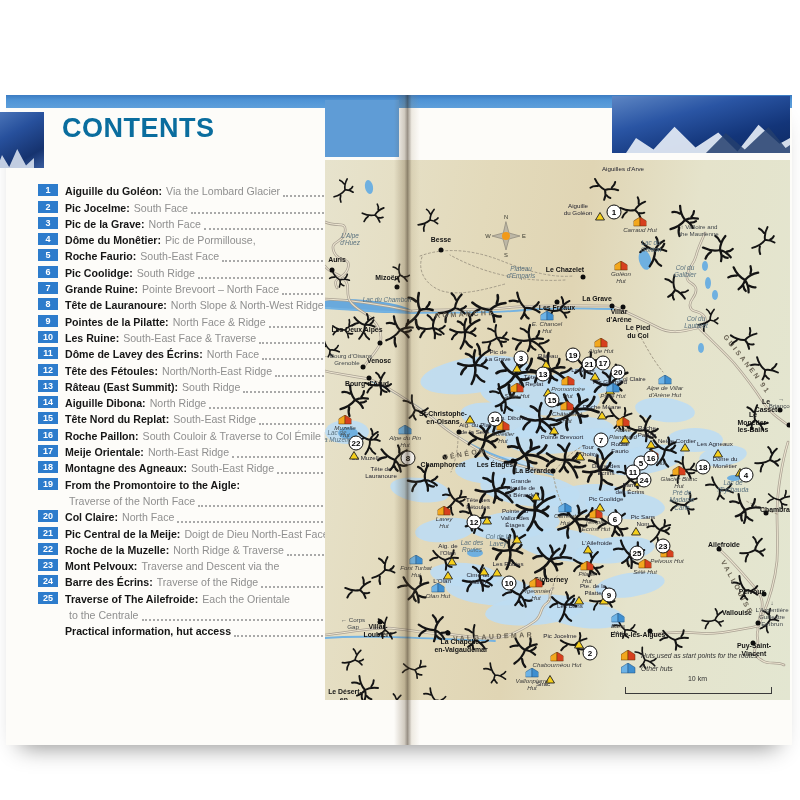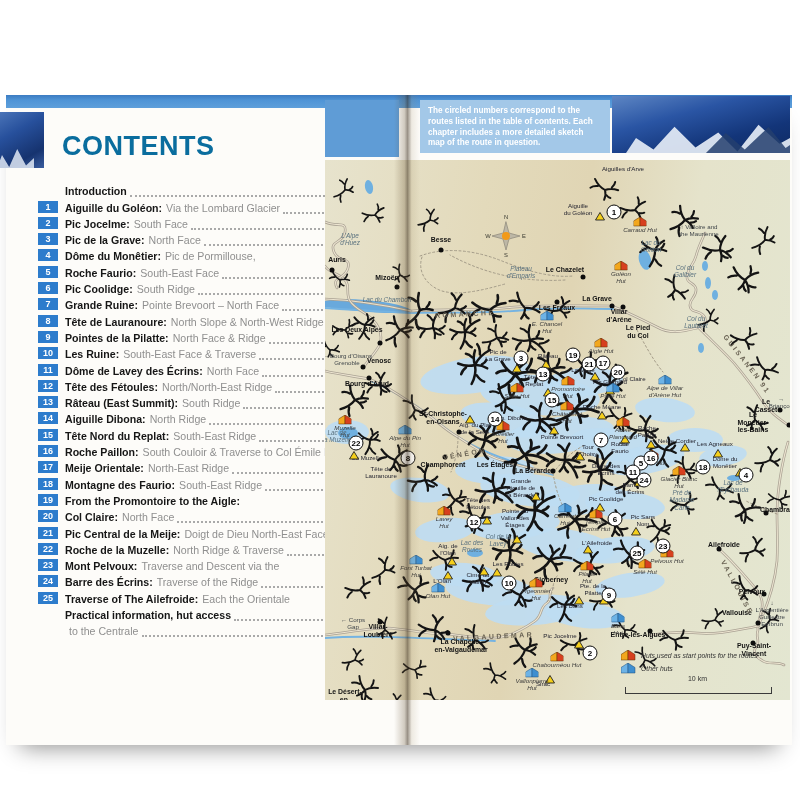--- a/index.html
+++ b/index.html
@@ -7,21 +7,21 @@
   .scan{position:absolute;left:0;top:0;width:800px;height:800px;background:#fff;}
   .book{position:absolute;left:6px;top:95px;width:786px;height:650px;background:#fdfcf9;
         box-shadow:0 16px 22px -14px rgba(0,0,0,.45);}
   .topbar{position:absolute;left:0;top:0;width:786px;height:13px;
           background:linear-gradient(180deg,#3c7cc2 0%,#4f94d6 40%,#5e9fda 100%);}
   .corner-photo{position:absolute;left:-6px;top:17px;width:44px;height:56px;
           background:linear-gradient(150deg,#4a74b8 0%,#27509c 35%,#16336f 75%,#3a5da0 100%);overflow:hidden;}
   .corner-photo:before{content:"";position:absolute;left:-6px;bottom:-8px;width:40px;height:30px;
           background:#dfe8f4;clip-path:polygon(0 100%,20% 30%,38% 70%,58% 10%,80% 65%,100% 40%,100% 100%);opacity:.85;}
   .page-title{position:absolute;left:56px;top:18px;font-size:27px;font-weight:bold;
-          letter-spacing:.5px;color:#0a6d9e;margin-top:18px;}
+          letter-spacing:.5px;color:#0a6d9e;}
   
   .toc{position:absolute;left:32px;top:86px;width:356px;}
   .toc-row{display:flex;align-items:flex-end;height:16.3px;font-size:10.6px;line-height:12px;}
   .toc-badge{width:20px;height:12px;background:#2d7ccc;color:#fff;font-size:9px;font-weight:bold;
           text-align:center;line-height:12px;margin-right:7px;flex:none;margin-bottom:1px;}
   .toc-badge.empty{background:transparent;}
   .toc-title{font-weight:bold;color:#161616;white-space:nowrap;}
   .toc-sub{color:#8f8f8f;white-space:nowrap;margin-left:4px;}
   .toc-dots{flex:1;border-bottom:2px dotted #a9a9a9;margin:0 3px;height:9px;min-width:6px;}
   .toc-dots.hide{border-bottom:none;}
@@ -71,26 +71,20 @@
 <body>
 
 <div class="scan">
   <div class="book">
     <div class="topbar"></div>
 
     <div class="corner-photo"></div>
     <div class="page-title">CONTENTS</div>
     <div class="toc">
         <div class="toc-row">
-          <span class="toc-badge empty"></span>
-          <span class="toc-title">Introduction</span>
-          <span class="toc-dots"></span>
-          <span class="toc-page">6</span>
-        </div>
-        <div class="toc-row">
           <span class="toc-badge">1</span>
           <span class="toc-title">Aiguille du Goléon:</span>
           <span class="toc-sub">Via the Lombard Glacier</span>
           <span class="toc-dots"></span>
           <span class="toc-page">10</span>
         </div>
         <div class="toc-row">
           <span class="toc-badge">2</span>
           <span class="toc-title">Pic Jocelme:</span>
           <span class="toc-sub">South Face</span>
@@ -196,29 +190,35 @@
         </div>
         <div class="toc-row">
           <span class="toc-badge">17</span>
           <span class="toc-title">Meije Orientale:</span>
           <span class="toc-sub">North-East Ridge</span>
           <span class="toc-dots"></span>
           <span class="toc-page">60</span>
         </div>
         <div class="toc-row">
           <span class="toc-badge">18</span>
-          <span class="toc-title">Montagne des Faurio:</span>
+          <span class="toc-title">Montagne des Agneaux:</span>
           <span class="toc-sub">South-East Ridge</span>
           <span class="toc-dots"></span>
           <span class="toc-page">62</span>
         </div>
         <div class="toc-row">
           <span class="toc-badge">19</span>
           <span class="toc-title">From the Promontoire to the Aigle:</span>
           <span class="toc-dots hide"></span>
+        </div>
+        <div class="toc-row">
+          <span class="toc-badge empty" style="visibility: hidden;"></span>
+          <span class="toc-sub">Traverse of the North Face</span>
+          <span class="toc-dots"></span>
+          <span class="toc-page">68</span>
         </div>
         <div class="toc-row">
           <span class="toc-badge">20</span>
           <span class="toc-title">Col Claire:</span>
           <span class="toc-sub">North Face</span>
           <span class="toc-dots"></span>
           <span class="toc-page">70</span>
         </div>
         <div class="toc-row">
           <span class="toc-badge">21</span>
@@ -247,35 +247,34 @@
           <span class="toc-dots"></span>
           <span class="toc-page">86</span>
         </div>
         <div class="toc-row">
           <span class="toc-badge">25</span>
           <span class="toc-title">Traverse of The Ailefroide:</span>
           <span class="toc-sub">Each the Orientale</span>
           <span class="toc-dots hide"></span>
         </div>
         <div class="toc-row">
+          <span class="toc-badge empty" style="visibility: hidden;"></span>
+          <span class="toc-sub">to the Centrale</span>
+          <span class="toc-dots"></span>
+          <span class="toc-page">90</span>
+        </div>
+        <div class="toc-row">
           <span class="toc-badge empty"></span>
           <span class="toc-title">Practical information, hut access</span>
           <span class="toc-dots"></span>
           <span class="toc-page">93</span>
-        </div>
-        <div class="toc-row">
-          <span class="toc-badge empty" style="visibility: hidden;"></span>
-          <span class="toc-sub">to the Centrale</span>
-          <span class="toc-dots"></span>
-          <span class="toc-page">90</span>
         </div>
       </div>
 
     <div class="map-band"></div>
-    <div class="note-box">The circled numbers correspond to the routes listed in the table of contents. Each chapter includes a more detailed sketch map of the route in question.</div>
     <div class="photo"></div>
 
     <div class="map">
         <svg width="465" height="540" class="terrain">
           <ellipse cx="150" cy="215" rx="55" ry="18" fill="#bedcf2" opacity="0.92" transform="rotate(-8 150 215)"></ellipse>
           <ellipse cx="215" cy="235" rx="60" ry="20" fill="#bedcf2" opacity="0.92" transform="rotate(5 215 235)"></ellipse>
           <ellipse cx="258" cy="222" rx="40" ry="14" fill="#bedcf2" opacity="0.92" transform="rotate(-5 258 222)"></ellipse>
           <ellipse cx="180" cy="260" rx="45" ry="16" fill="#bedcf2" opacity="0.92" transform="rotate(10 180 260)"></ellipse>
           <ellipse cx="235" cy="275" rx="55" ry="18" fill="#bedcf2" opacity="0.92" transform="rotate(-6 235 275)"></ellipse>
           <ellipse cx="290" cy="285" rx="45" ry="16" fill="#bedcf2" opacity="0.92" transform="rotate(8 290 285)"></ellipse>

